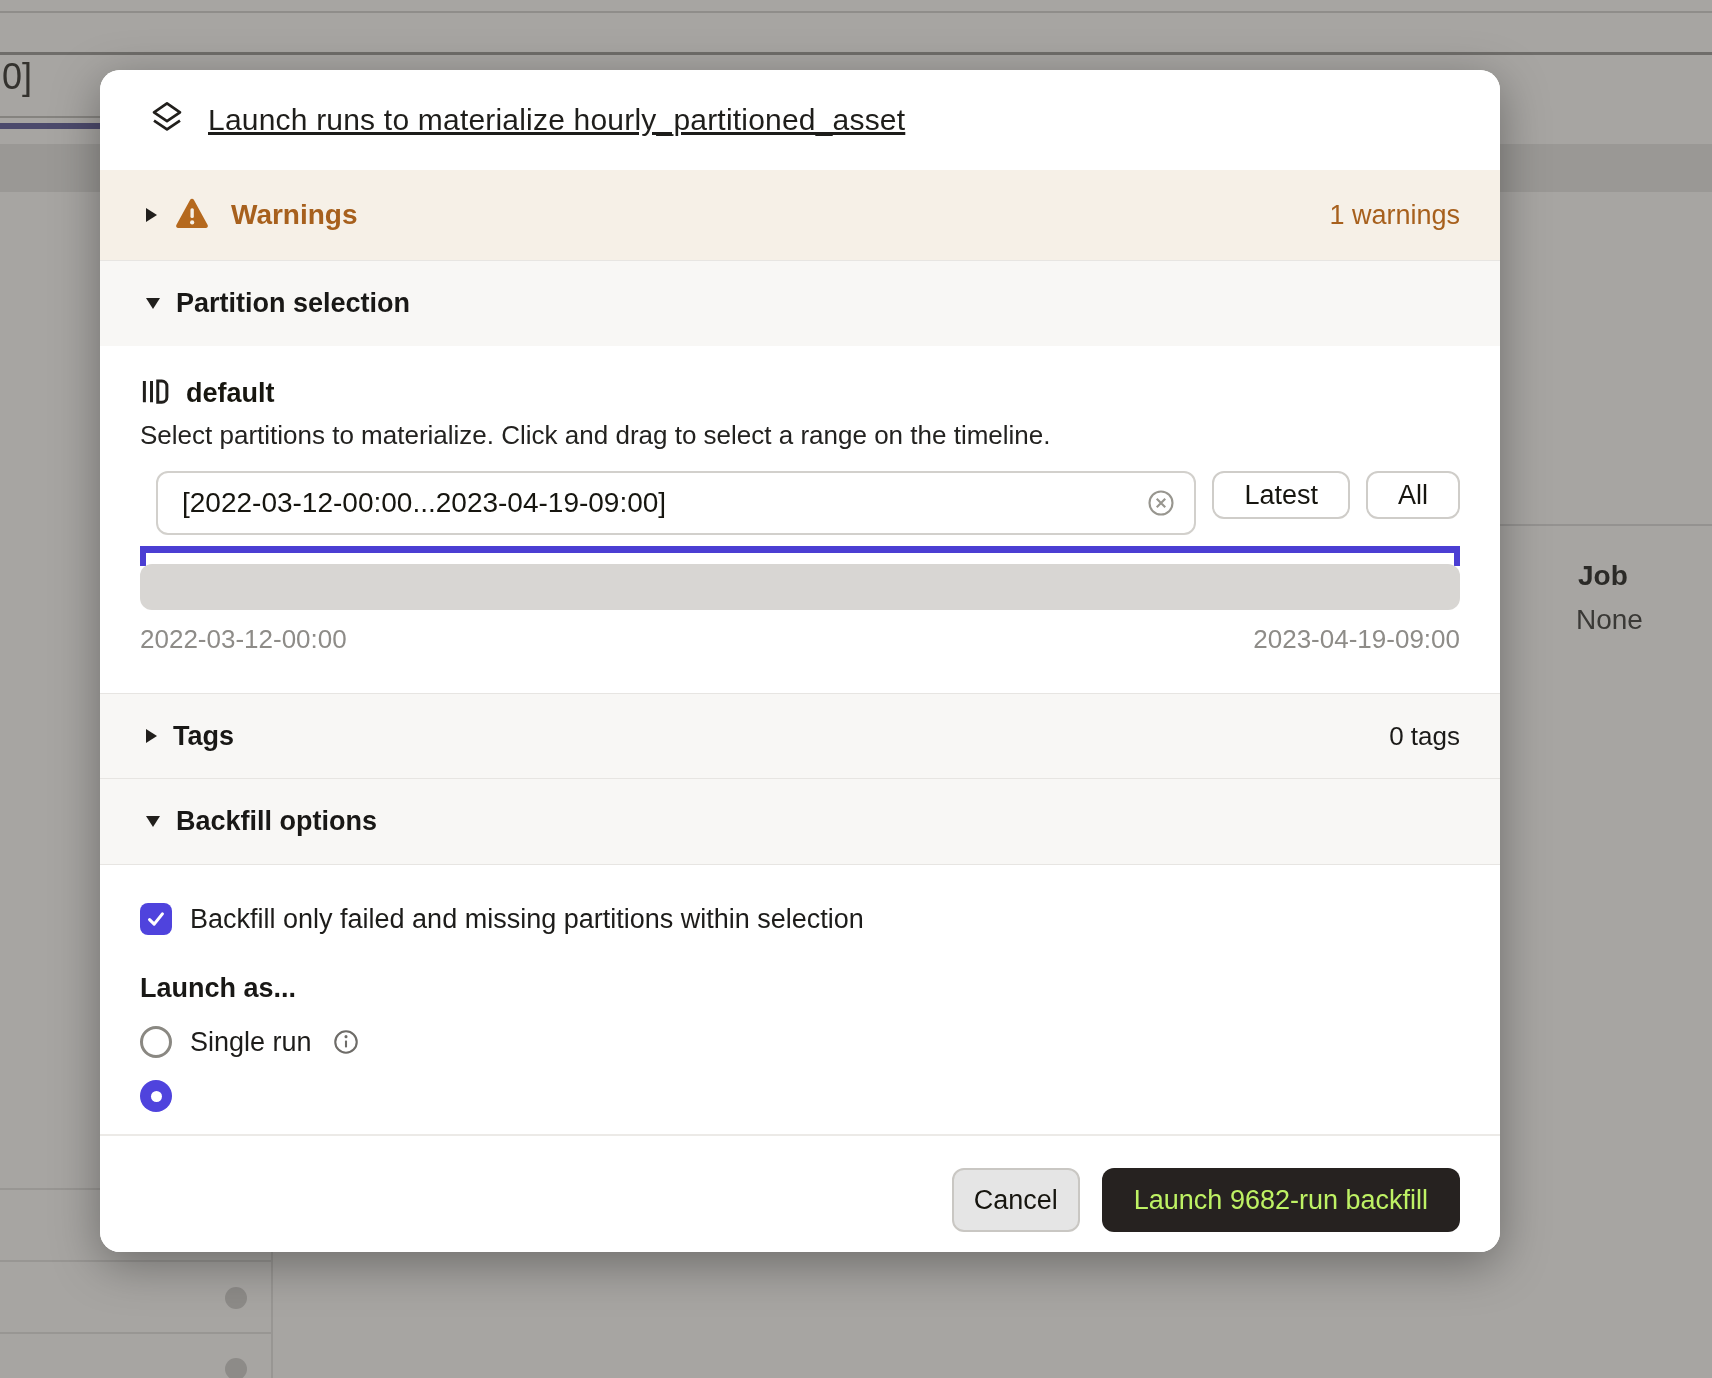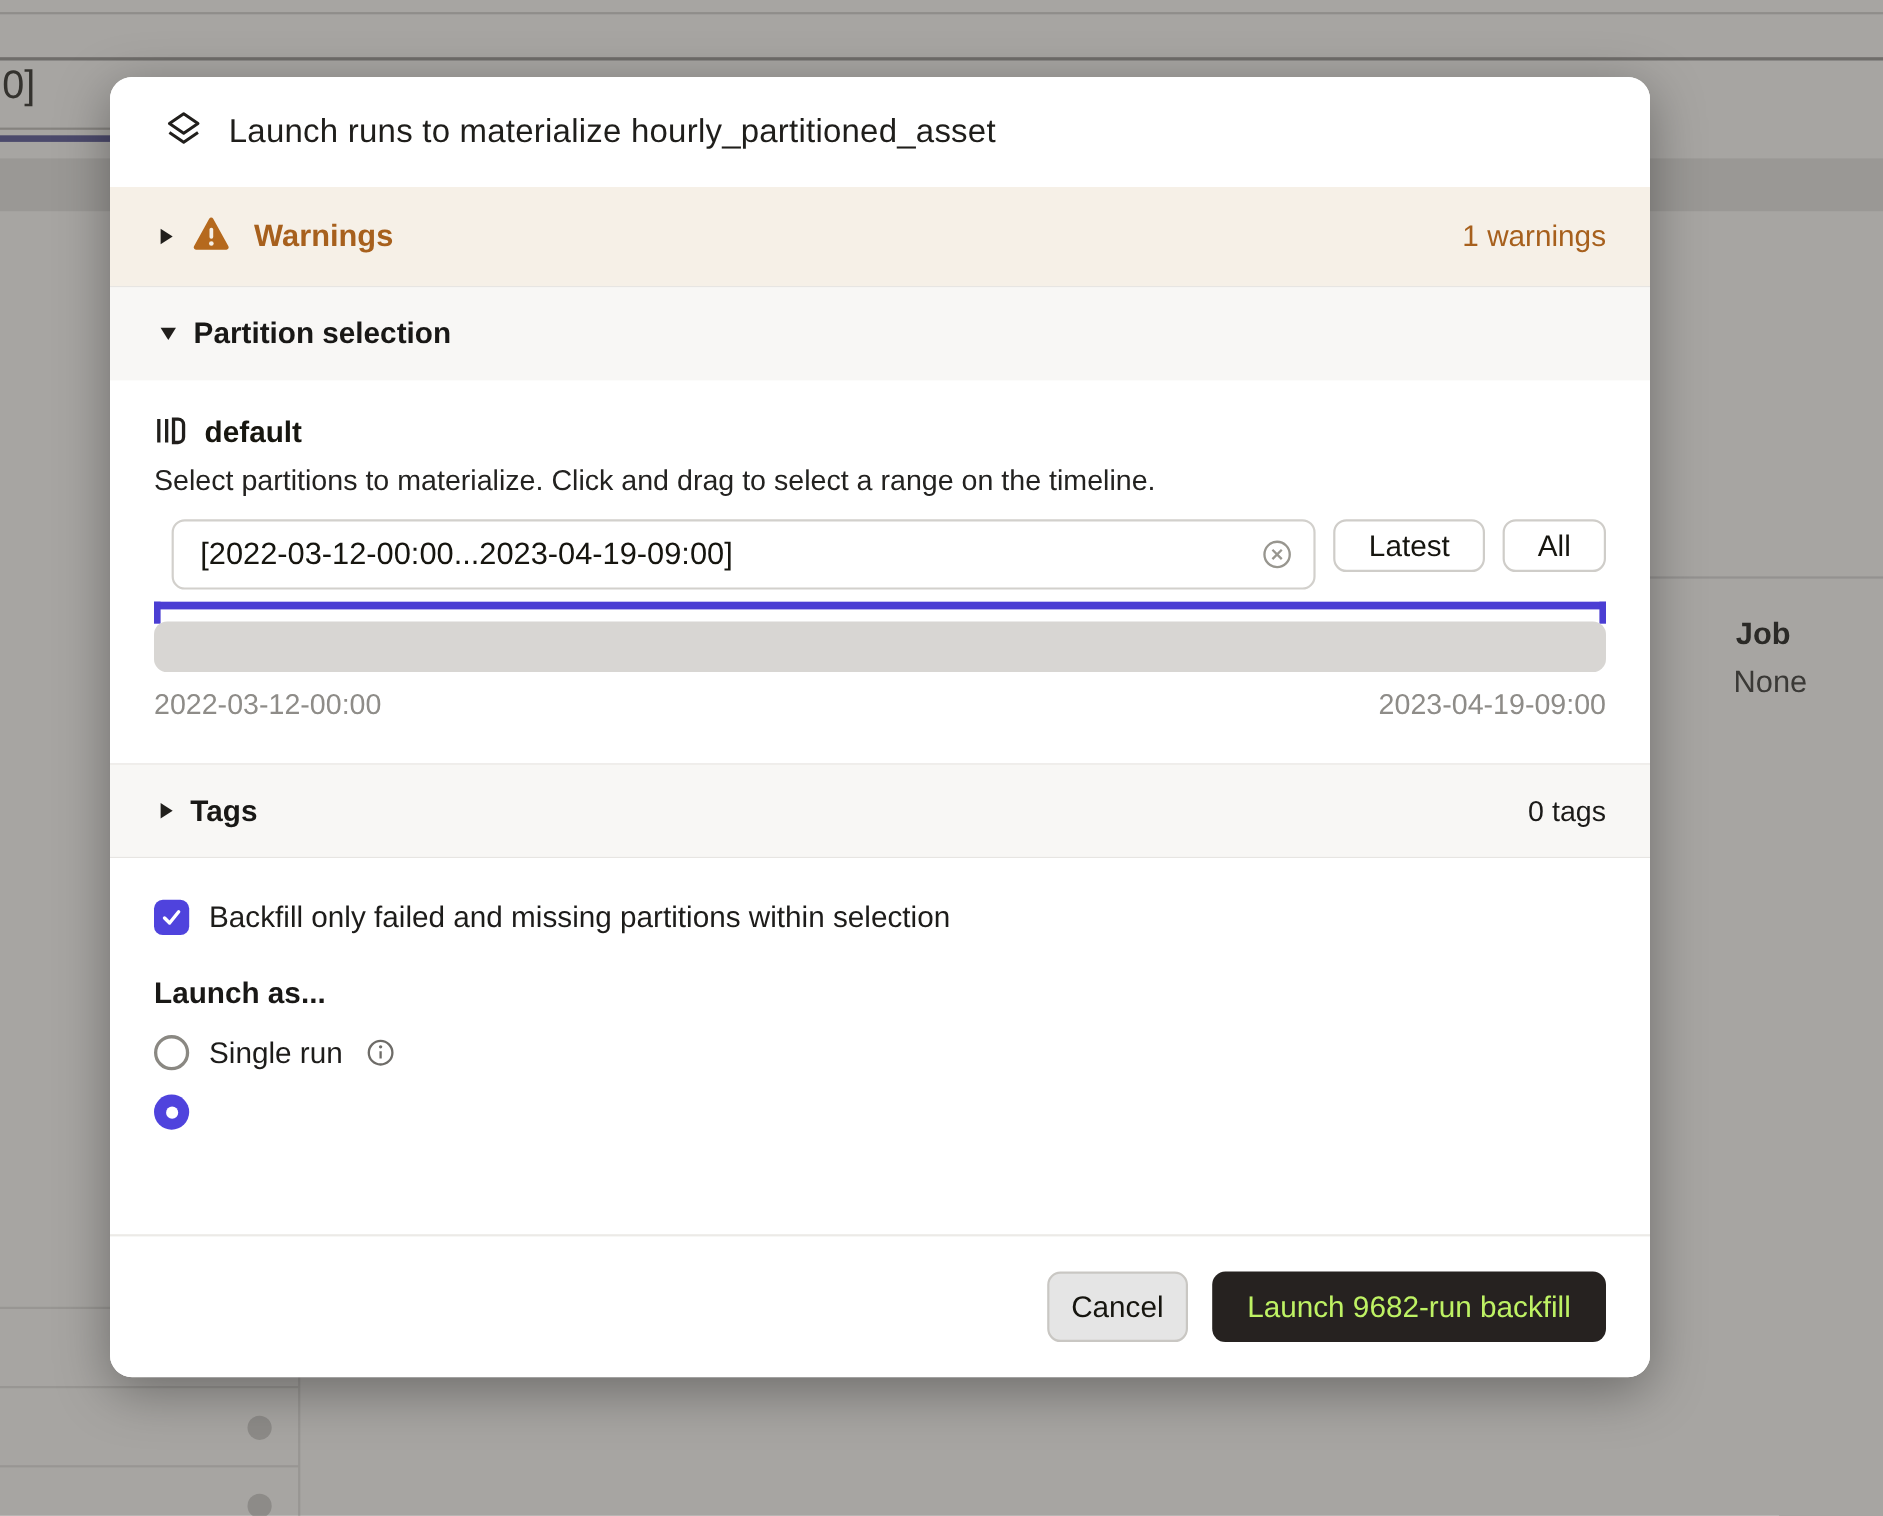--- a/index.html
+++ b/index.html
@@ -32,21 +32,21 @@
   .bg-dot1 { left:225px; top:1287px; }
   .bg-dot2 { left:225px; top:1358px; }
 
   
   .modal {
     position:absolute; left:100px; top:70px; width:1400px; height:1182px;
     background:#fff; border-radius:20px; overflow:hidden;
     box-shadow: 0 12px 48px rgba(0,0,0,0.35);
     display:flex; flex-direction:column;
   }
-  .m-header { flex:none; height:100px; display:flex; align-items:center; gap:22px; padding:0 48px; background:#fff; }
+  .m-header { flex:none; height:100px; display:flex; align-items:center; gap:22px; padding:0 48px; background:#fff;text-decoration:underline; }
   .m-title { font-size:30px; font-weight:500; color:#1F1E1B; letter-spacing:.2px; }
 
   .caret-right { width:0; height:0; border-left:11px solid #211F1C; border-top:7px solid transparent; border-bottom:7px solid transparent; flex:none; }
   .caret-down  { width:0; height:0; border-top:11px solid #211F1C; border-left:7px solid transparent; border-right:7px solid transparent; flex:none; }
 
   .m-warnings { flex:none; height:90px; background:#F6F0E7; display:flex; align-items:center; gap:18px; padding:0 40px 0 46px; cursor:pointer; }
   .warn-label { font-size:28px; font-weight:700; color:#A7601D; margin-left:4px; }
   .warn-count { margin-left:auto; font-size:27px; color:#A7601D; }
 
   .band { flex:none; height:86px; background:#F8F7F5; border-top:1px solid #E7E5E2; display:flex; align-items:center; gap:16px; padding:0 40px 0 46px; cursor:pointer; }
@@ -175,20 +175,24 @@
       <span>2023-04-19-09:00</span>
     </div>
   </div>
 
   <div class="band bordered-bottom">
     <span class="caret-right"></span>
     <span class="band-title">Tags</span>
     <span class="band-count">0 tags</span>
   </div>
 
+  <div class="band" style="border-top:none; border-bottom:1px solid #E7E5E2;">
+    <span class="caret-down"></span>
+    <span class="band-title">Backfill options</span>
+  </div>
 
   <div class="m-content2">
     <div class="check-row">
       <span class="checkbox">
         <svg width="22" height="22" viewBox="0 0 24 24" fill="none" stroke="#FFFFFF" stroke-width="3.4" stroke-linecap="round" stroke-linejoin="round">
           <path d="M5 12.6 L10 17.6 L19 6.4"></path>
         </svg>
       </span>
       <span class="body-label">Backfill only failed and missing partitions within selection</span>
     </div>

